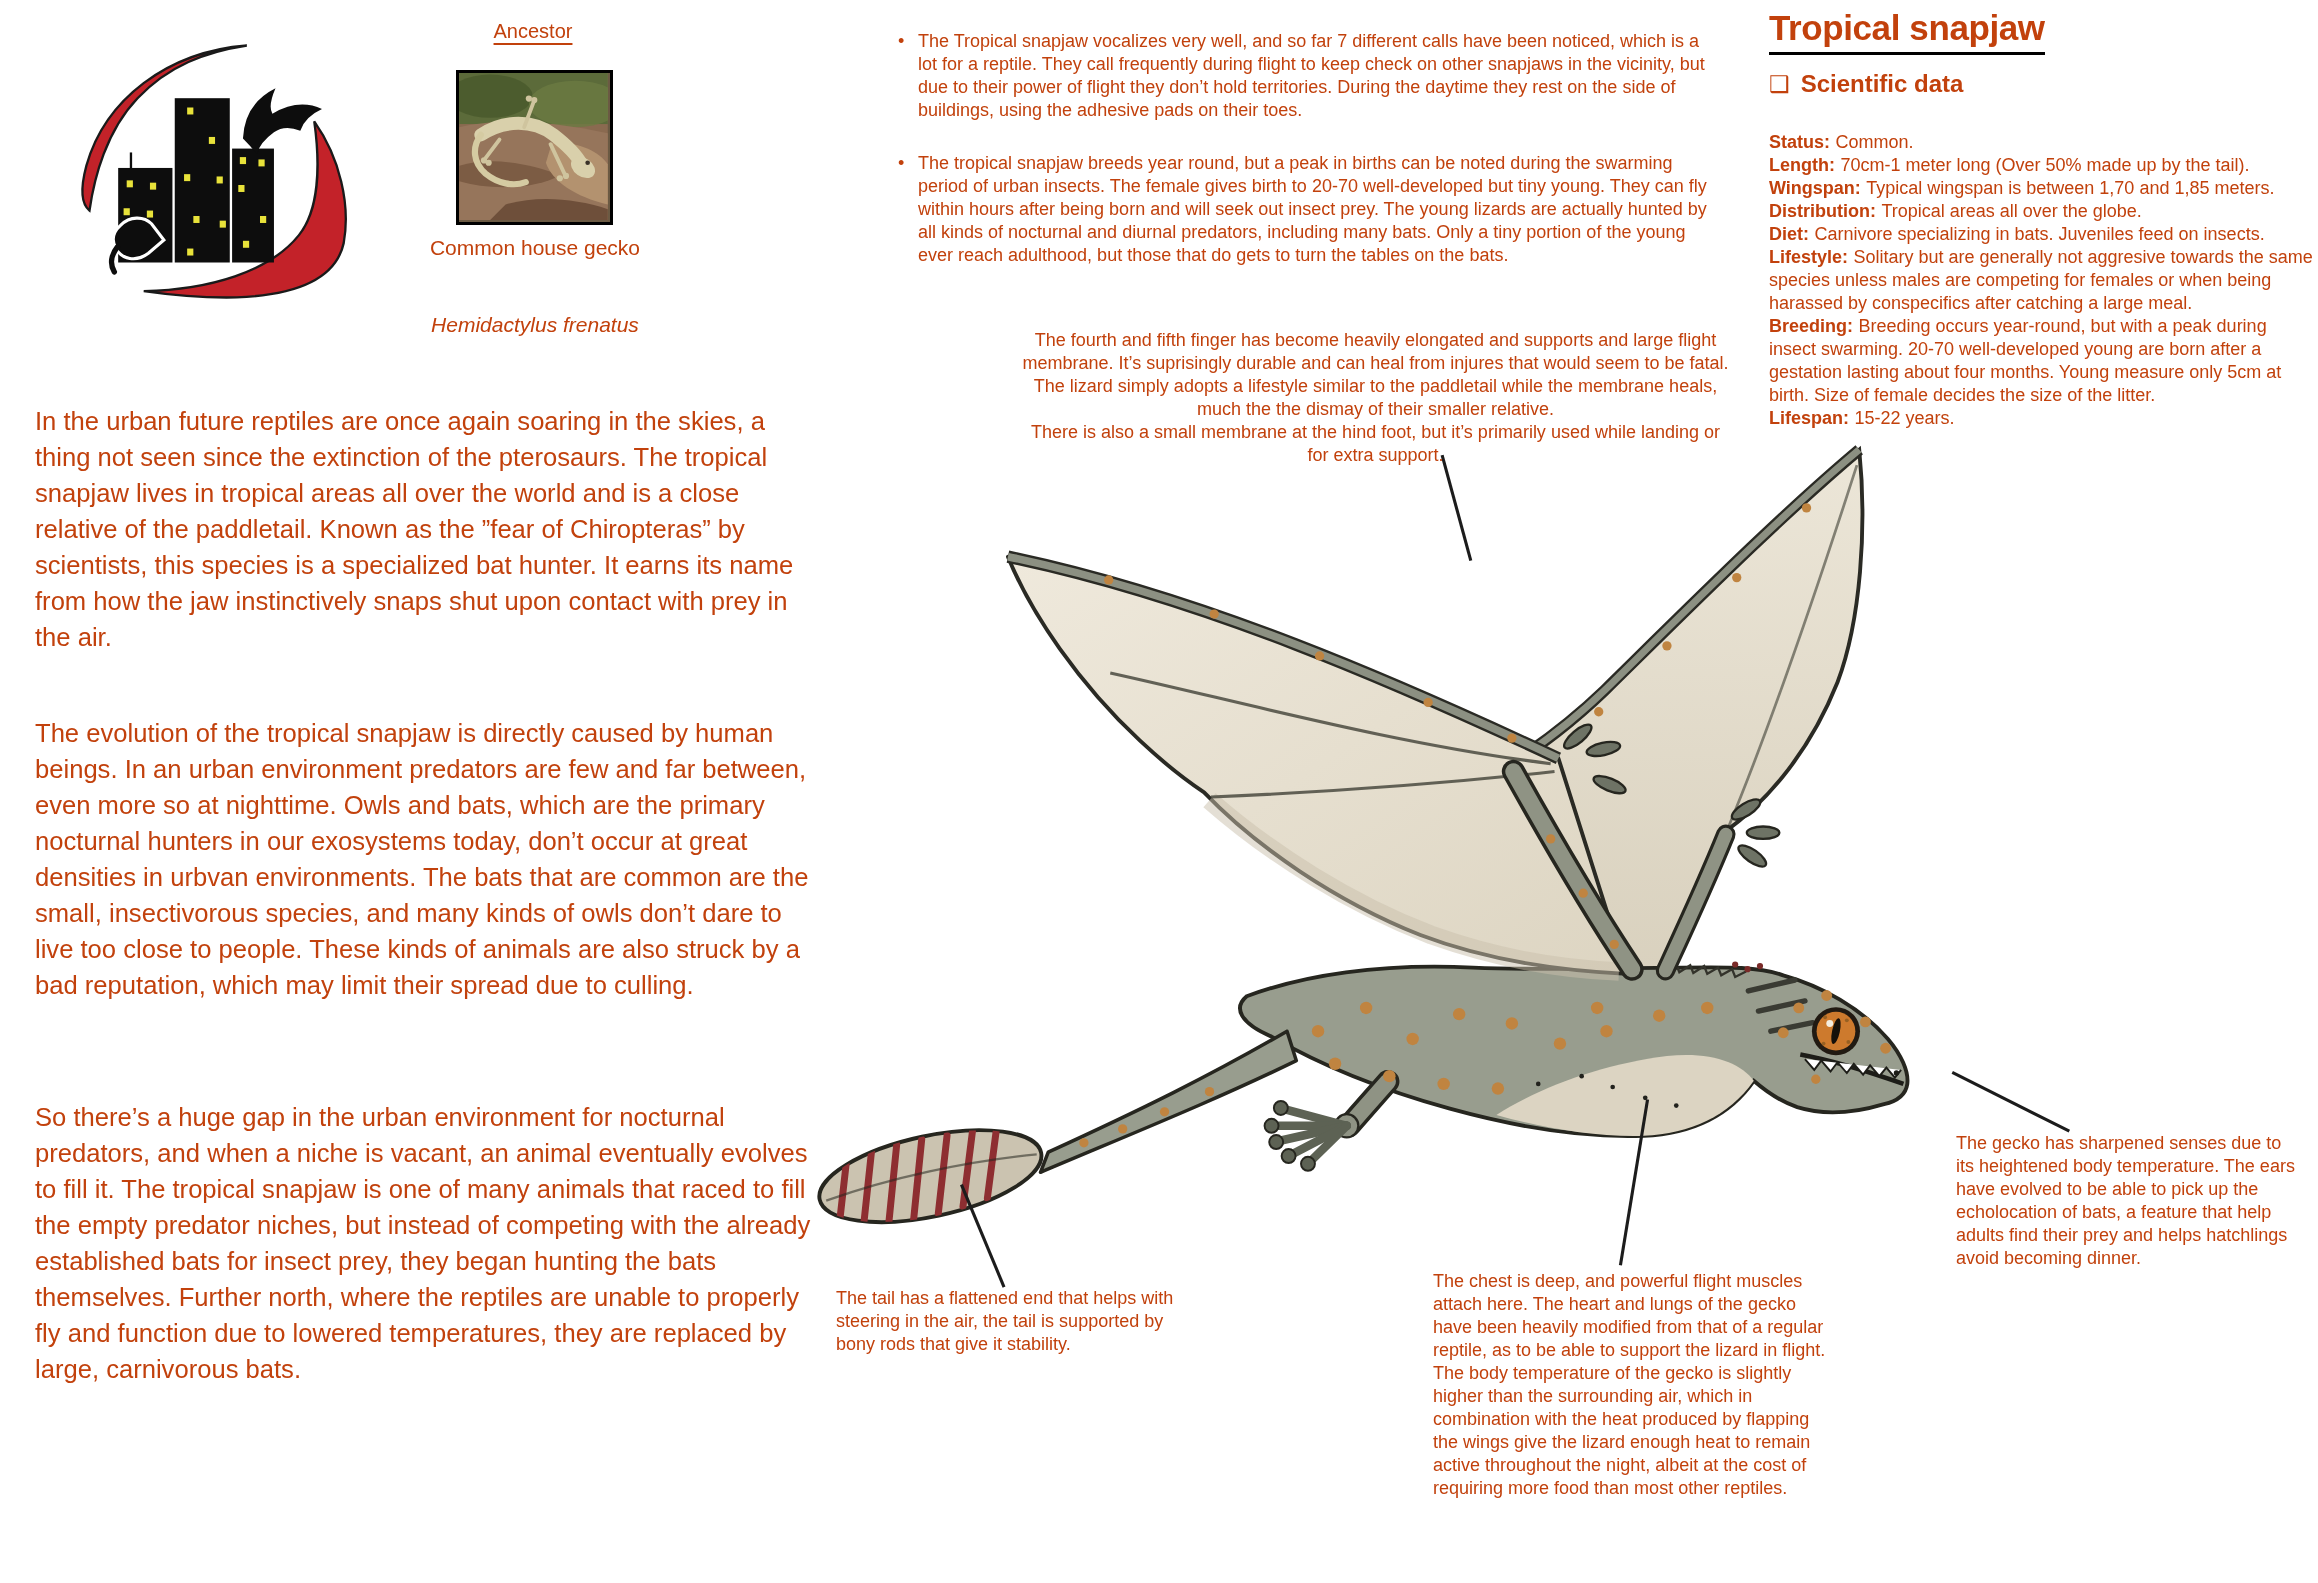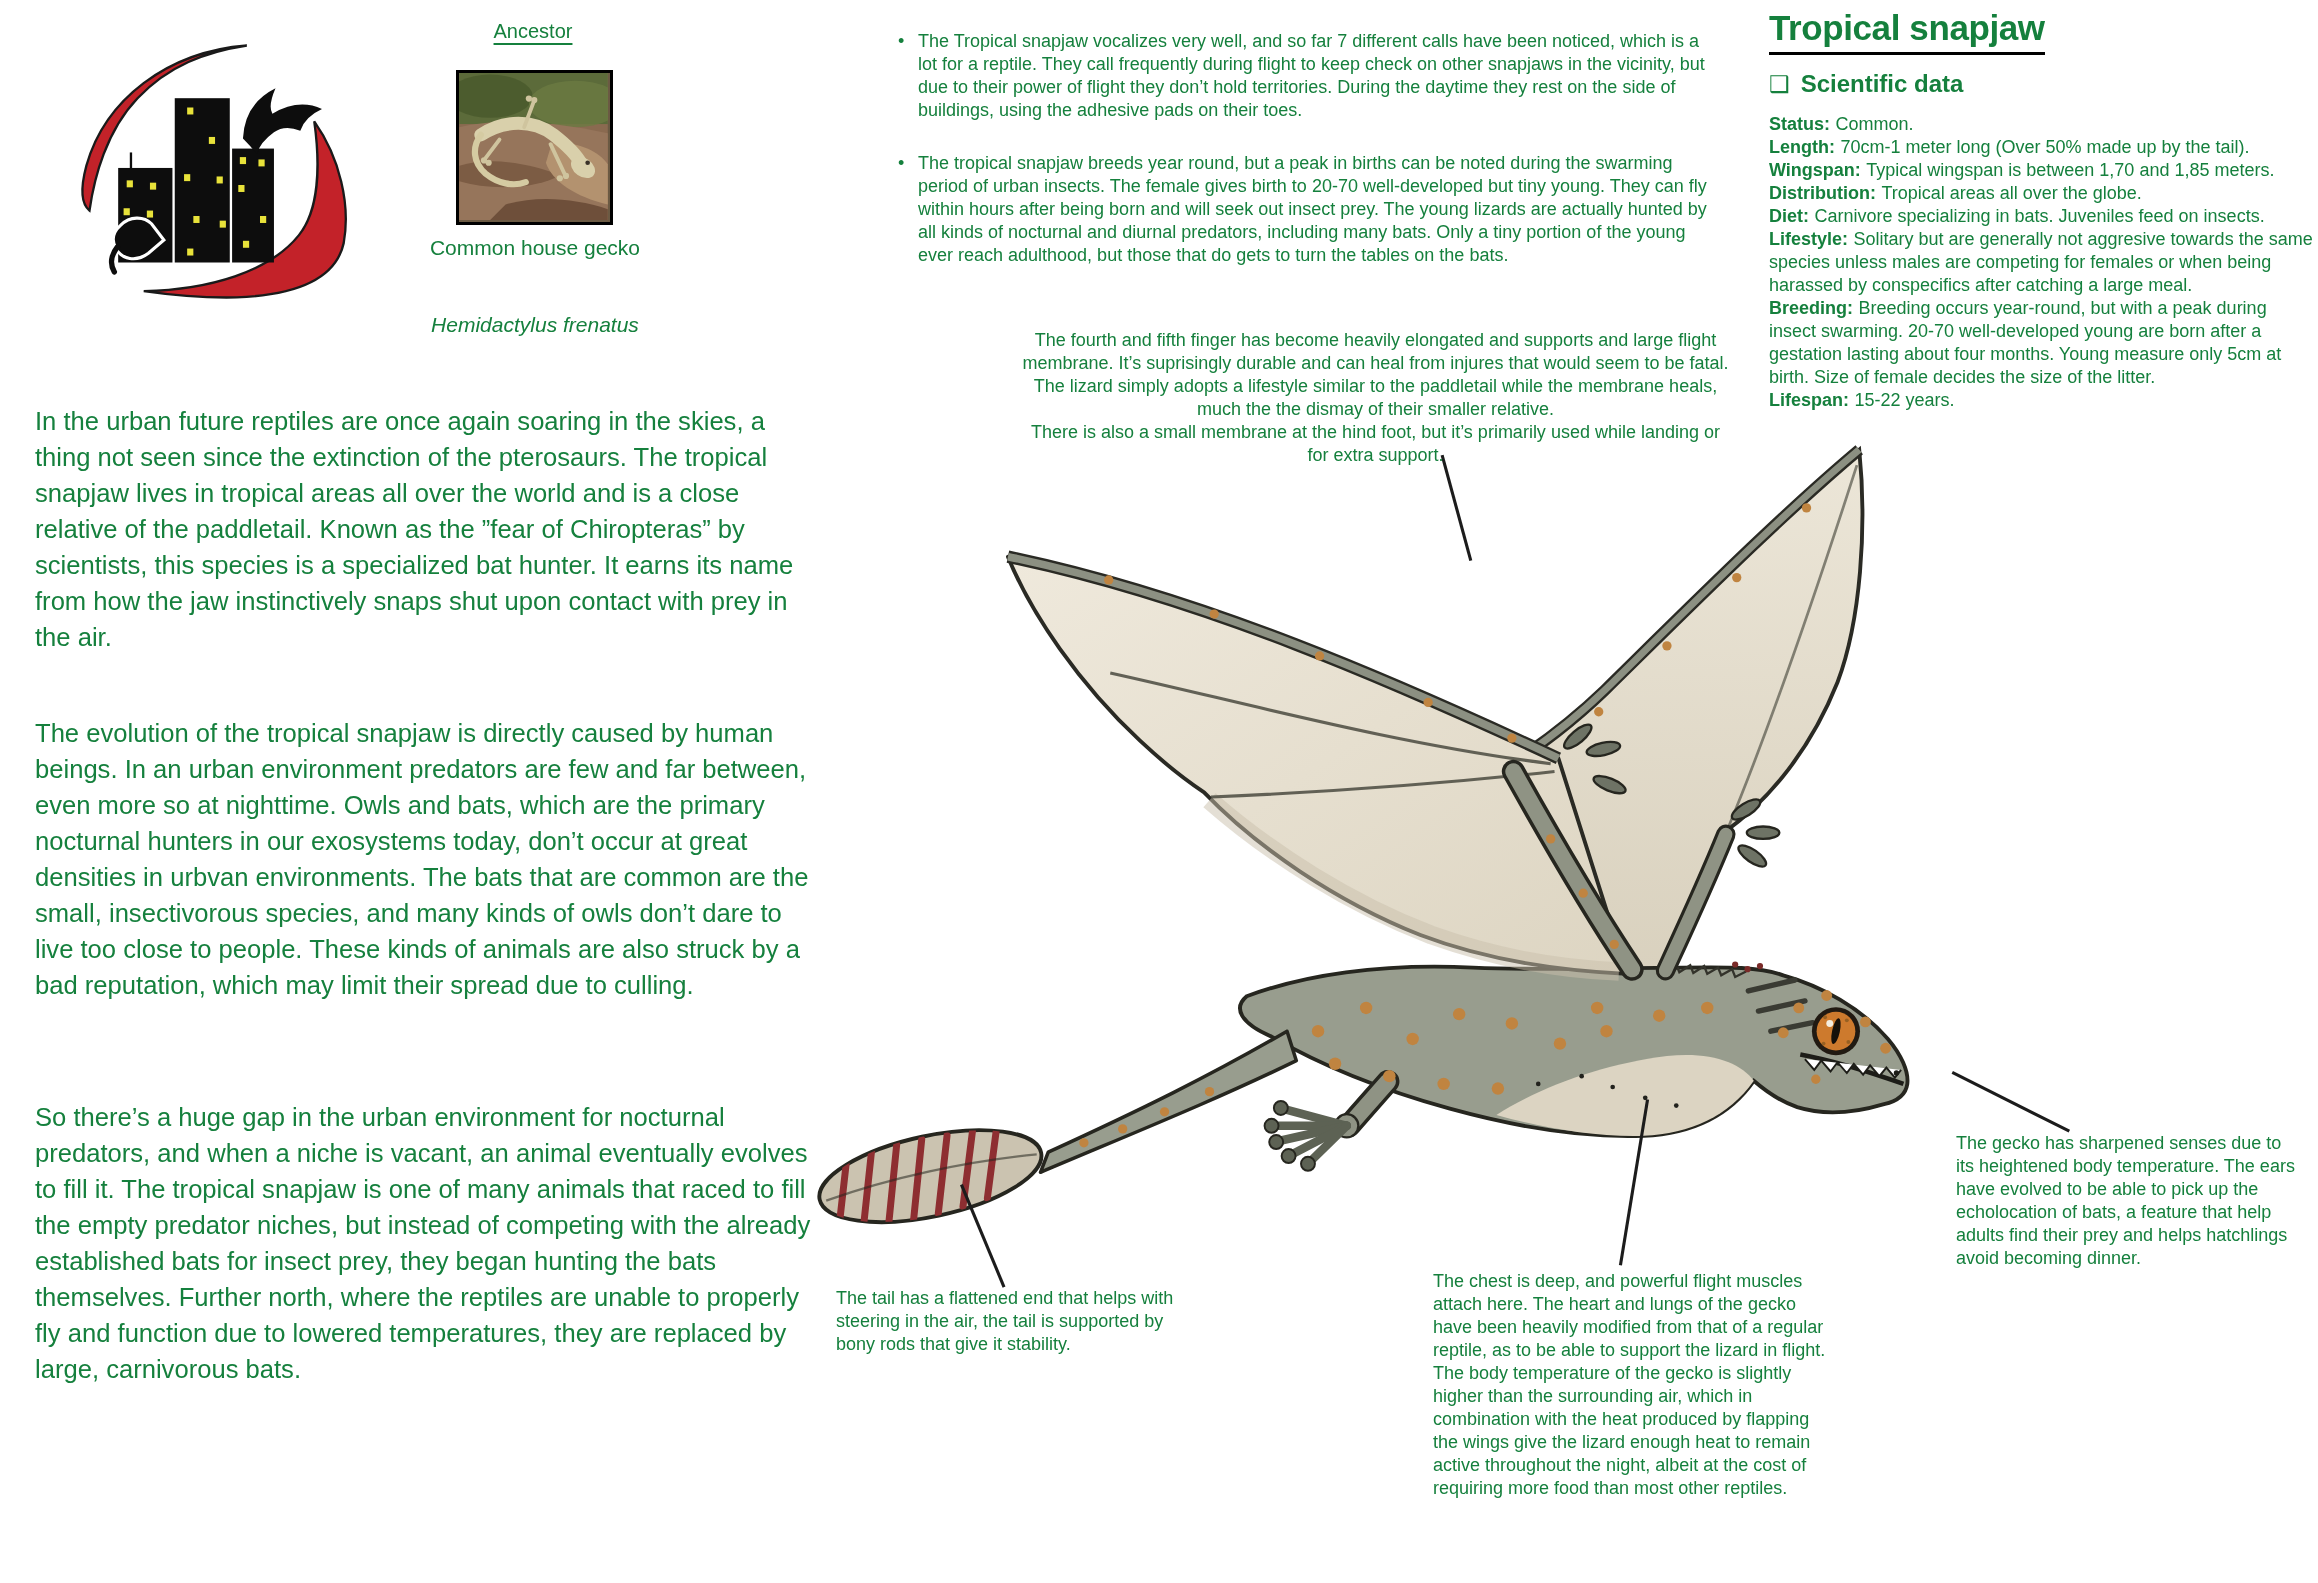--- a/index.html
+++ b/index.html
@@ -1,17 +1,17 @@
 <!DOCTYPE html>
 <html style="font-size:12.4px"><head>
 <meta charset="utf-8">
 <style>
   html,body{margin:0;padding:0;background:#ffffff;}
   #page{position:relative;width:2319px;height:1584px;background:#ffffff;overflow:hidden;
-        font-family:"Liberation Sans",sans-serif;color:#15803d;}
+        font-family:"Liberation Sans",sans-serif;color:#c2410c;}
   svg{display:block}
   .abs{position:absolute;}
   
   #main-title{left:35px;top:319px;font-size:50px;letter-spacing:-1.6px;line-height:56px;
               border-bottom:4.7px solid #000;padding-bottom:6.2px;display:inline-block;white-space:nowrap;}
   .para{left:35px;width:781px;font-size:25.6px;line-height:36px;}
   #para1{top:403px;} #para2{top:715px;} #para3{top:1099px;}
   .bullet{left:895px;width:820px;font-size:18px;line-height:23px;padding-left:23px;box-sizing:border-box;}
   .bullet::before{content:"\2022";position:absolute;left:3.1px;top:0;font-size:18px;}
   #bullet1{top:29.5px;} #bullet2{top:152px;}
@@ -25,21 +25,21 @@
                   text-decoration:underline;text-underline-offset:4.7px;}
   #ancestor-photo{left:456px;top:70px;width:157px;height:155px;border:3.9px solid #000;box-sizing:border-box;background:#6b5a43;}
   #ancestor-caption{left:384px;top:233px;width:302px;text-align:center;font-size:21px;line-height:29px;}
   .latin{font-style:italic;margin-top:48px;}
   
   #sidebar{left:1769px;top:7.8px;width:549px;}
   #sidebar-heading{font-size:35px;font-weight:bold;display:inline-block;
                    border-bottom:3.1px solid #000;padding-bottom:3.9px;letter-spacing:-0.4px;}
   #sidebar-section{margin-top:15.5px;font-size:24px;font-weight:bold;display:flex;align-items:center;gap:11px;}
   #sidebar-section .chk{font-size:23px;font-weight:normal;}
-  #sci-list{margin-top:15px;font-size:18px;line-height:23px;}
+  #sci-list{margin-top:33px;font-size:18px;line-height:23px;}
   .sci-row b{margin-right:5.4px;}
   .sci-row{display:inline;}
 </style>
 </head>
 <body>
 
 <div id="page">
 
   <svg class="abs" style="left:0;top:0;" width="2319" height="1584" viewBox="0 0 2991 2043">
     <defs>

